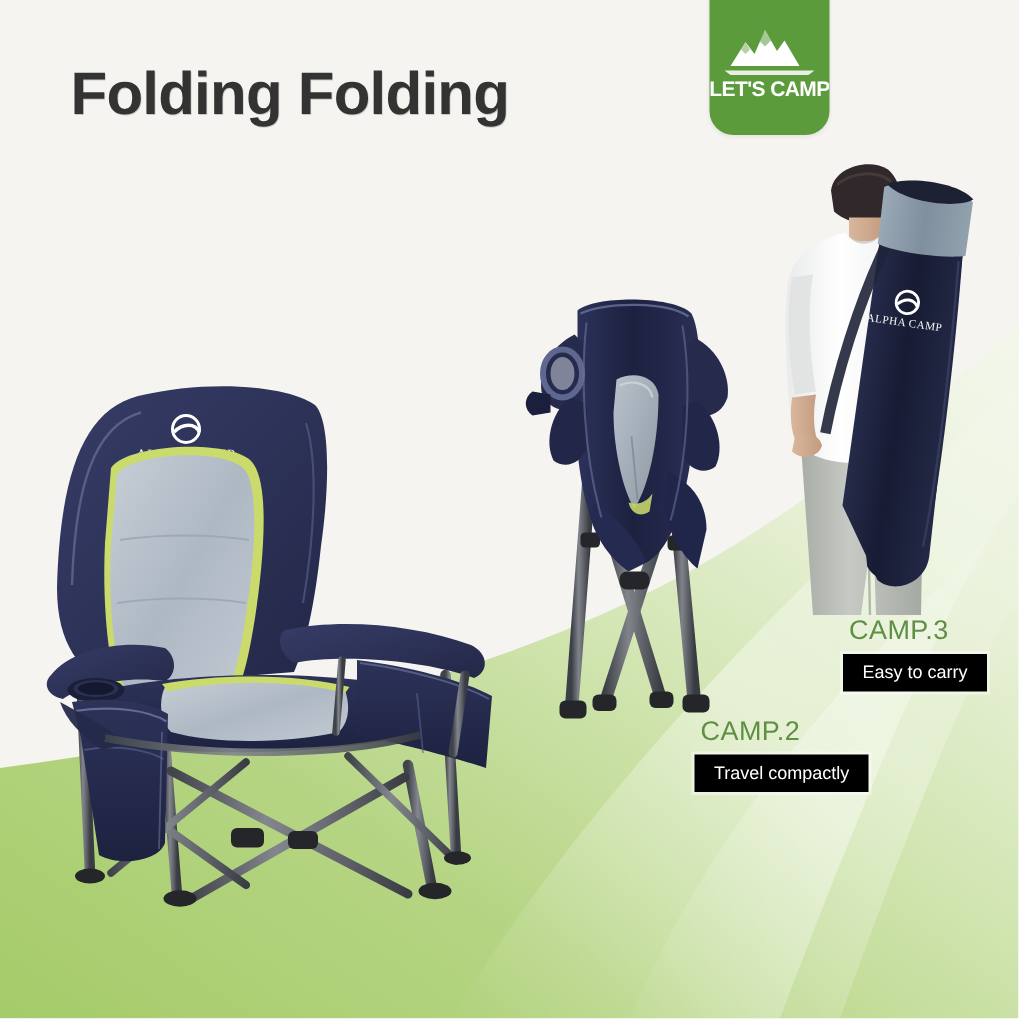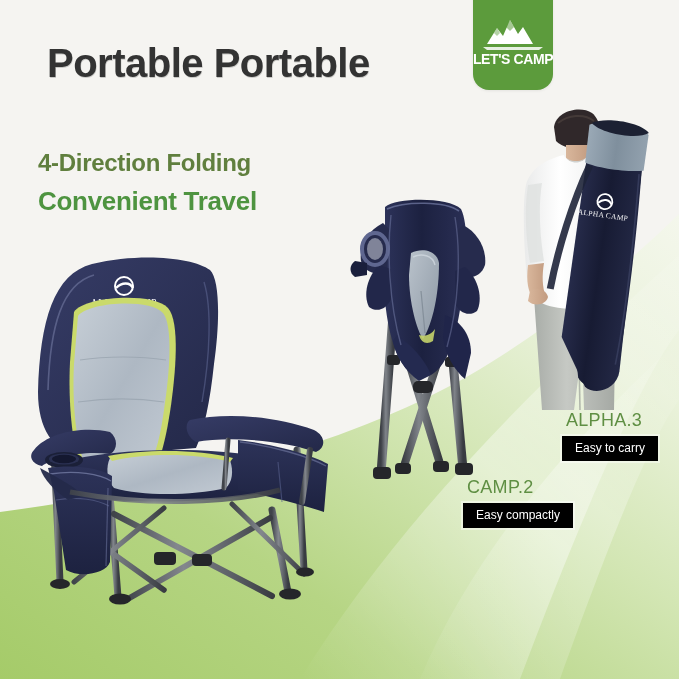--- a/index.html
+++ b/index.html
@@ -110,23 +110,21 @@
 
       <path d="M14 44 L24 28 L30 36 L37 20 L45 34 L50 27 L60 44 Z" fill="#ffffff"></path>
       <path d="M37 20 L41 27 L37 31 L33 27 Z" fill="#5c9b3c" opacity="0.55"></path>
       <path d="M24 28 L27 33 L24 36 L21 33 Z" fill="#5c9b3c" opacity="0.45"></path>
       <path d="M10 47 L70 47 L66 50 L14 50 Z" fill="#ffffff" opacity="0.85"></path>
 
       <text x="40" y="64" text-anchor="middle" font-family="Liberation Sans, sans-serif" font-size="14" font-weight="bold" fill="#ffffff" letter-spacing="-0.4">LET'S CAMP</text>
     </svg>
   </div>
 
-  <div class="title">Portable Portable</div>
-  <div class="sub1">4-Direction Folding</div>
-  <div class="sub2">Convenient Travel</div>
+  <div class="title">Folding Folding</div>
 
   <div class="art" id="chair-open">
     <svg viewBox="0 0 340 360">
       <defs>
         <linearGradient id="navyA" x1="0" y1="0" x2="1" y2="1">
           <stop offset="0" stop-color="#343a63"></stop>
             <stop offset="1" stop-color="#222murk"></stop>
         </linearGradient>
         <linearGradient id="navy1" x1="0" y1="0" x2="1" y2="1">
           <stop offset="0" stop-color="#363c66"></stop>
@@ -391,21 +389,21 @@
 
       <path d="M32 186 C38 182 48 184 50 192 C48 200 36 202 30 196 Z" fill="url(#skin)"></path>
     </svg>
   </div>
 
   <div class="step" id="step1">
   </div>
 
   <div class="step" id="step2">
     <div class="label">CAMP.2</div>
-    <div class="pill">Easy compactly</div>
+    <div class="pill">Travel compactly</div>
   </div>
 
   <div class="step" id="step3">
-    <div class="label">ALPHA.3</div>
+    <div class="label">CAMP.3</div>
     <div class="pill">Easy to carry</div>
   </div>
 
 </div>
 
 </body></html>

